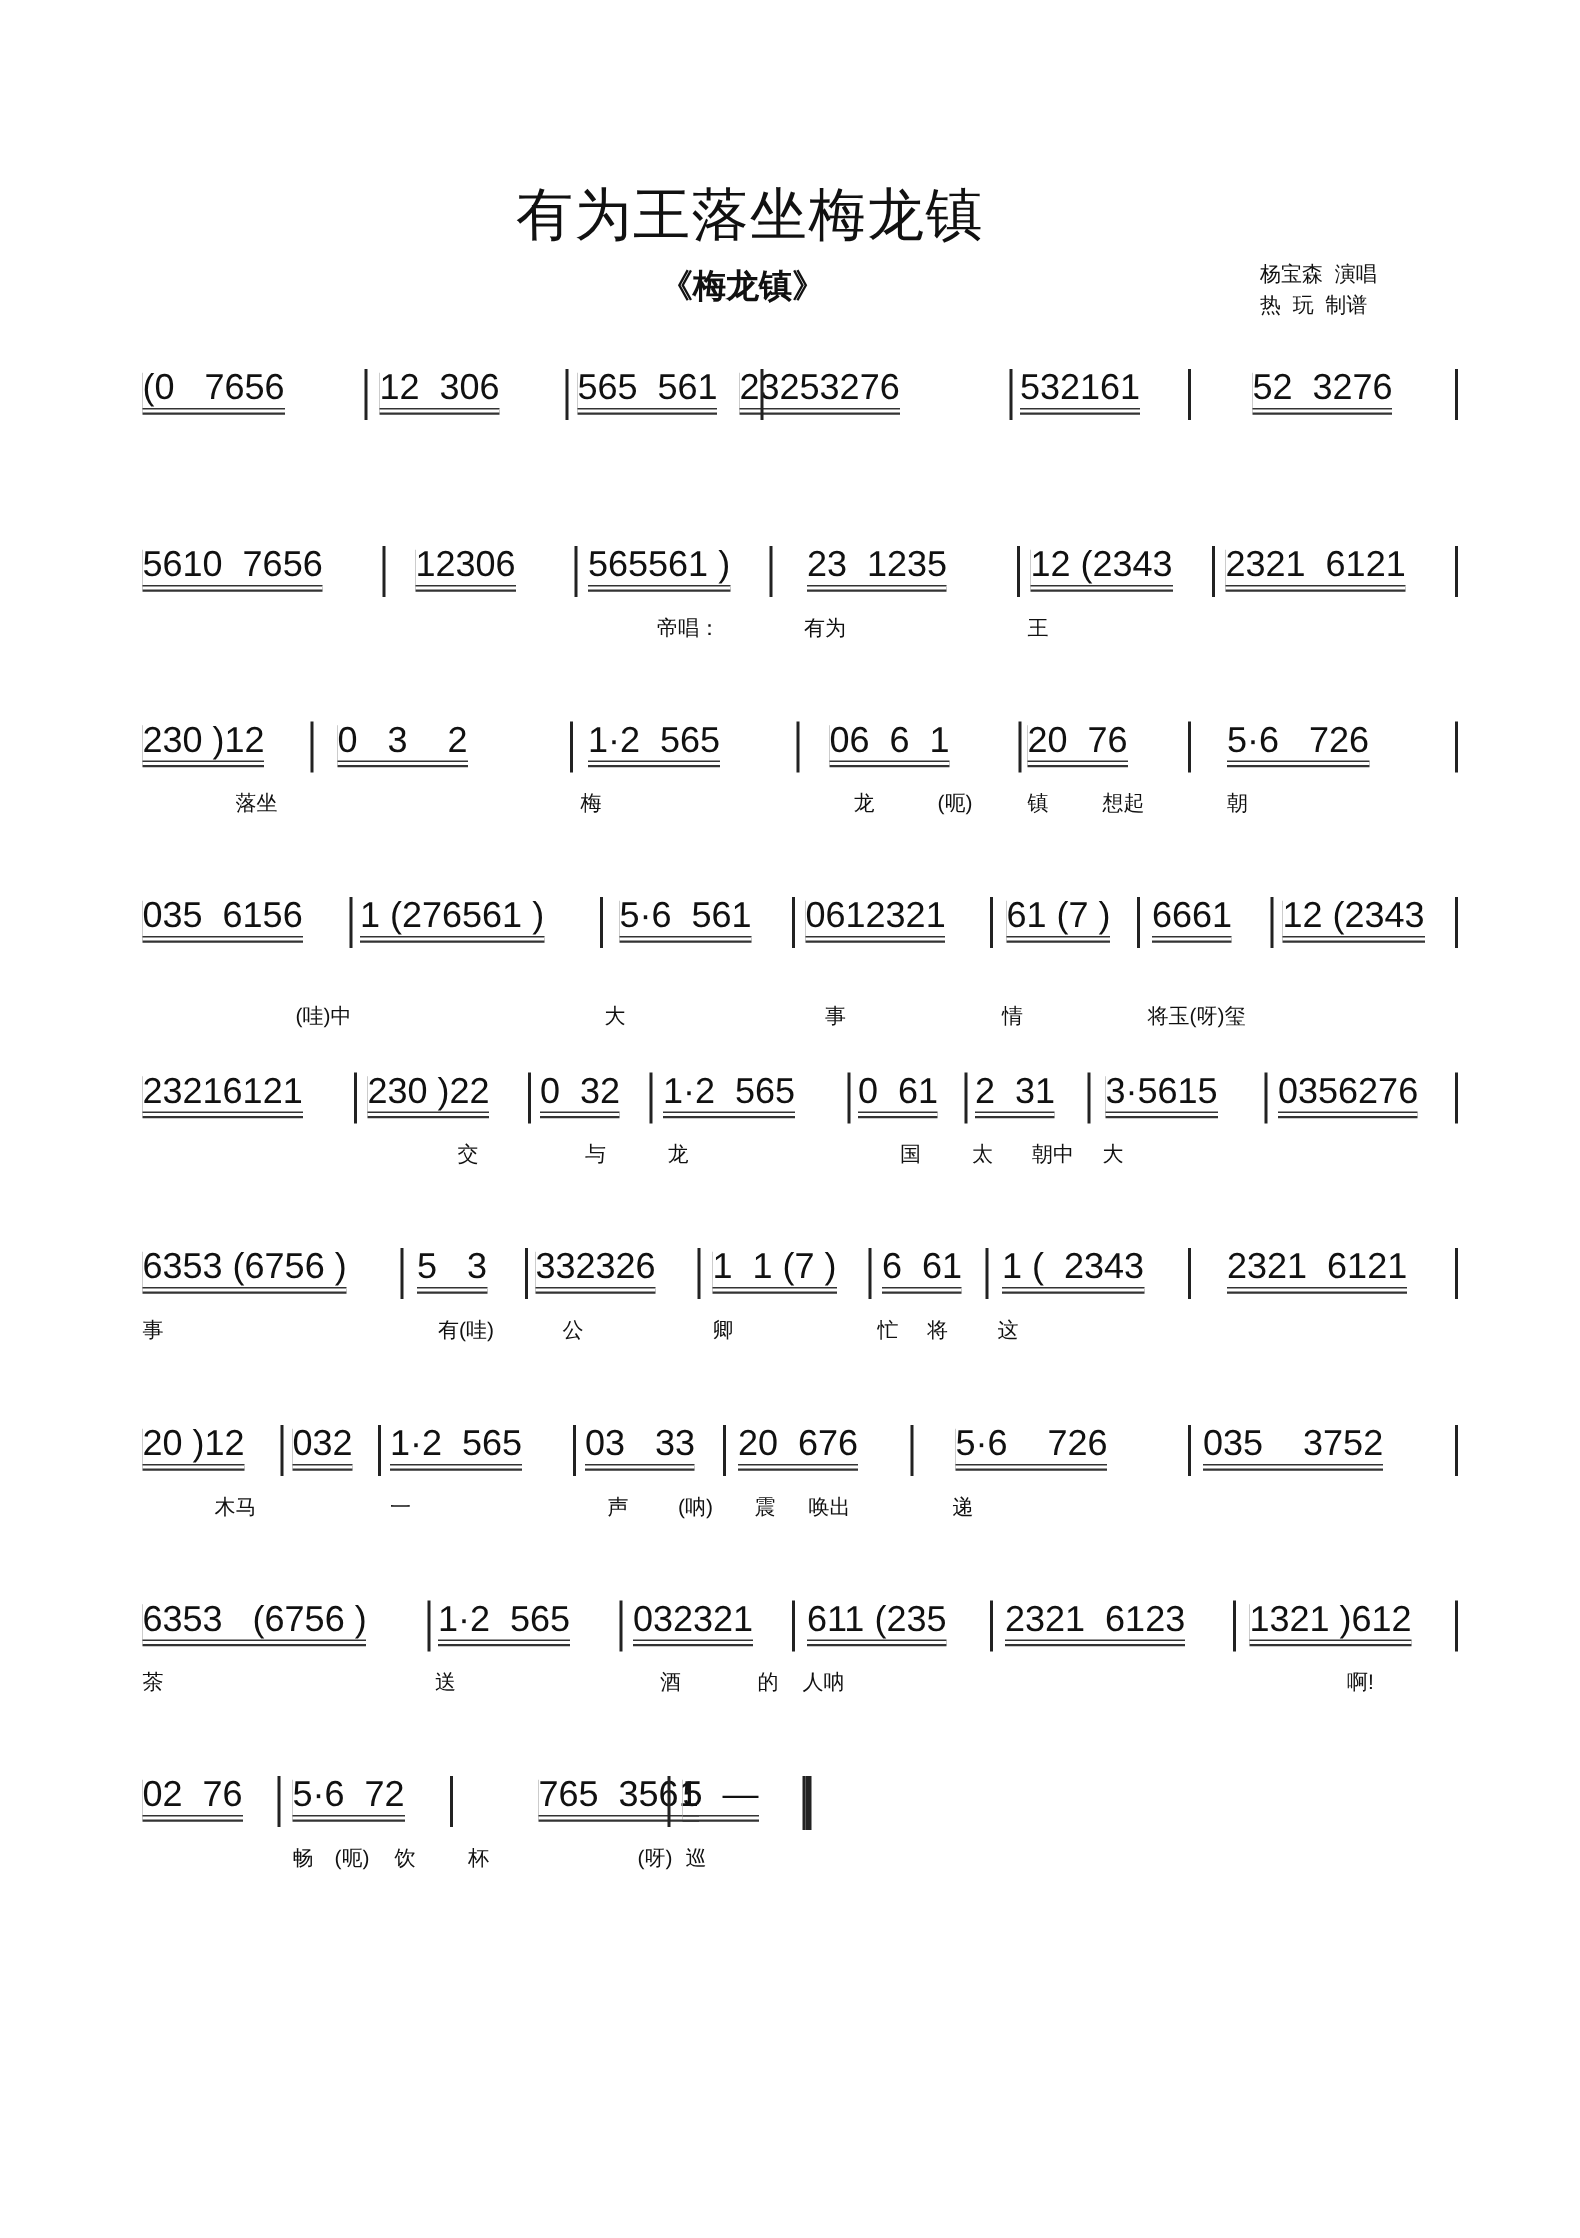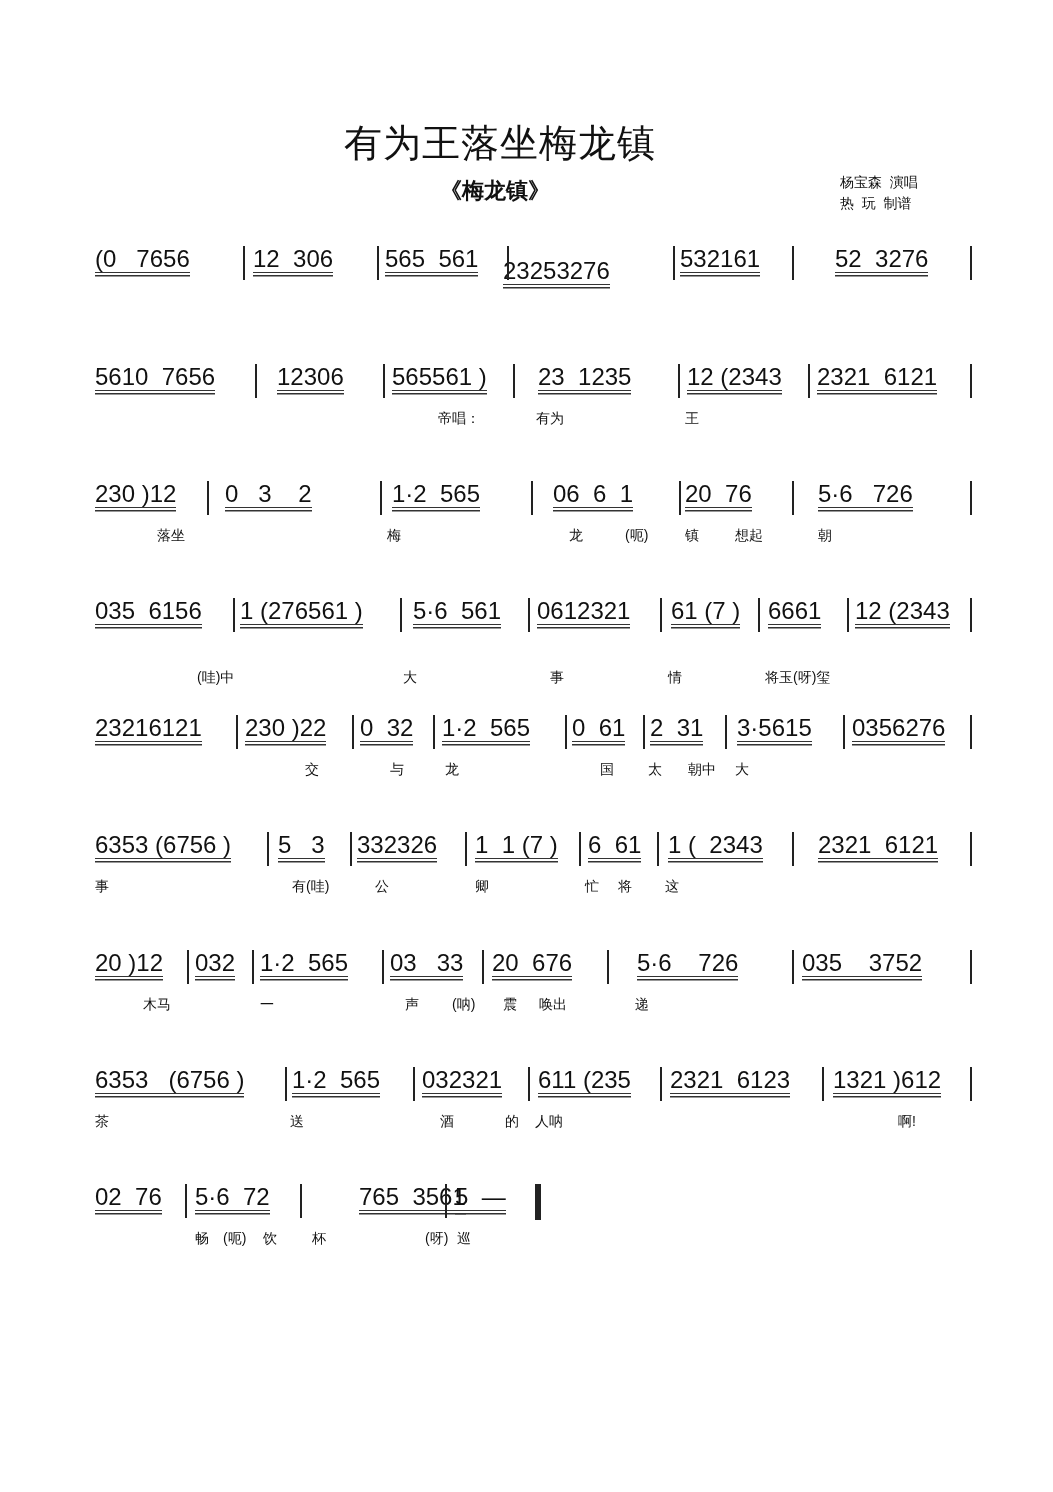--- a/index.html
+++ b/index.html
@@ -27,21 +27,21 @@
 <div class="credits">
   <div>杨宝森  演唱</div>
   <div>热  玩  制谱</div>
 </div>
 
 <div id="score">
     <div class="row" style="top: 242px; text-align: center;">
       <div class="item" style="left: 0px;"><span class="ul2">(0   7656</span></div>
       <div class="item" style="left: 158px;"><span class="ul2">12  306</span></div>
       <div class="item" style="left: 290px;"><span class="ul2">565  561</span></div>
-      <div class="item" style="left: 408px; margin-top: 12px;"><span class="ul2">23253276</span></div>
+      <div class="item" style="left: 398px;"><span class="ul2">23253276</span></div>
       <div class="item" style="left: 585px;"><span class="ul2">532161</span></div>
       <div class="item" style="left: 740px;"><span class="ul2">52  3276</span></div>
       <div class="bar" style="left: 148px;"></div>
       <div class="bar" style="left: 282px;"></div>
       <div class="bar" style="left: 412px;"></div>
       <div class="bar" style="left: 578px;"></div>
       <div class="bar" style="left: 697px;"></div>
       <div class="bar" style="left: 875px;"></div>
     </div>
     <div class="lyrics-row" style="top: 292px;"></div>

